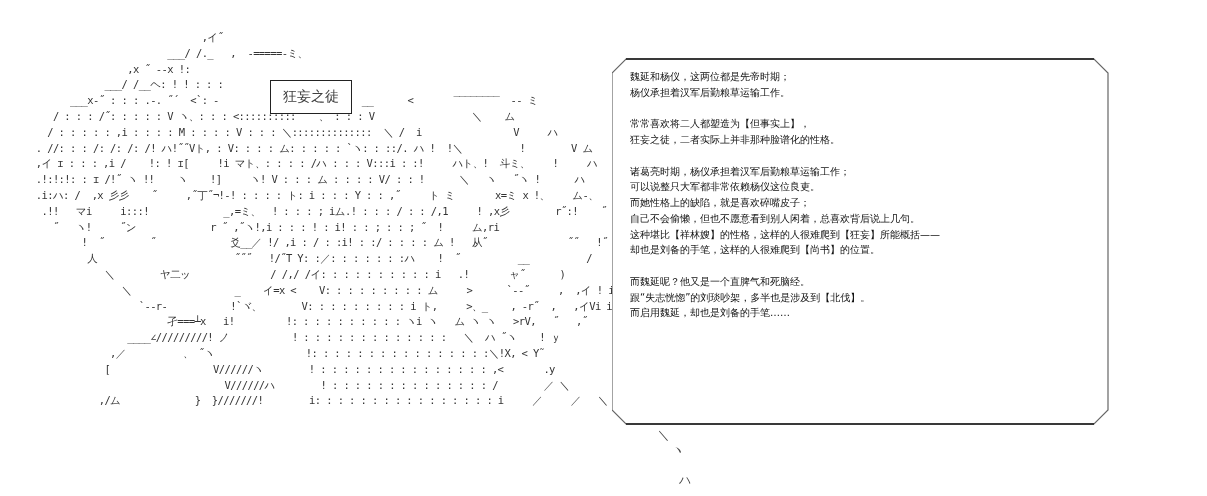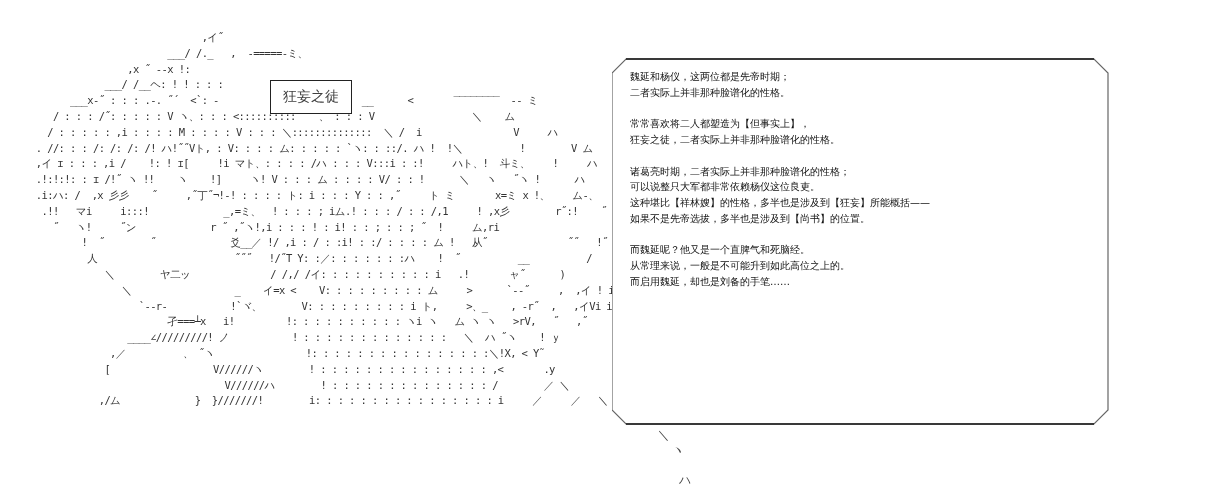--- a/index.html
+++ b/index.html
@@ -54,32 +54,34 @@
 </div>
 
 <div class="bubble">
   <svg width="500" height="380">
     <path d="M14,9 L482,9 L496,23 L496,360 L482,374 L14,374 L0,360 L0,23 Z" fill="#ffffff" stroke="#666" stroke-width="1.2"></path>
     <line x1="14" y1="9" x2="482" y2="9" stroke="#111" stroke-width="1.4"></line>
     <line x1="14" y1="374" x2="482" y2="374" stroke="#111" stroke-width="1.4"></line>
   </svg>
   <div class="text" id="bubble-text">
       <div class="line">魏延和杨仪，这两位都是先帝时期；</div>
-      <div class="line">二者实际上并非那种脸谱化的性格。</div>
+      <div class="line">杨仪承担着汉军后勤粮草运输工作。</div>
       <div class="line">&nbsp;</div>
       <div class="line">常常喜欢将二人都塑造为【但事实上】，</div>
       <div class="line">狂妄之徒，二者实际上并非那种脸谱化的性格。</div>
       <div class="line">&nbsp;</div>
-      <div class="line">诸葛亮时期，二者实际上并非那种脸谱化的性格；</div>
+      <div class="line">诸葛亮时期，杨仪承担着汉军后勤粮草运输工作；</div>
       <div class="line">可以说整只大军都非常依赖杨仪这位良吏。</div>
-      <div class="line">这种堪比【祥林嫂】的性格，多半也是涉及到【狂妄】所能概括——</div>
-      <div class="line">如果不是先帝选拔，多半也是涉及到【尚书】的位置。</div>
+      <div class="line">而她性格上的缺陷，就是喜欢碎嘴皮子；</div>
+      <div class="line">自己不会偷懒，但也不愿意看到别人闲着，总喜欢背后说上几句。</div>
+      <div class="line">这种堪比【祥林嫂】的性格，这样的人很难爬到【狂妄】所能概括——</div>
+      <div class="line">却也是刘备的手笔，这样的人很难爬到【尚书】的位置。</div>
       <div class="line">&nbsp;</div>
       <div class="line">而魏延呢？他又是一个直脾气和死脑经。</div>
-      <div class="line">从常理来说，一般是不可能升到如此高位之上的。</div>
+      <div class="line">跟“失志恍惚”的刘琰吵架，多半也是涉及到【北伐】。</div>
       <div class="line">而启用魏延，却也是刘备的手笔……</div>
     </div>
 </div>
 
 <div class="tail">  ＼
     ヽ
 
      ハ</div>
 
 </body></html>

